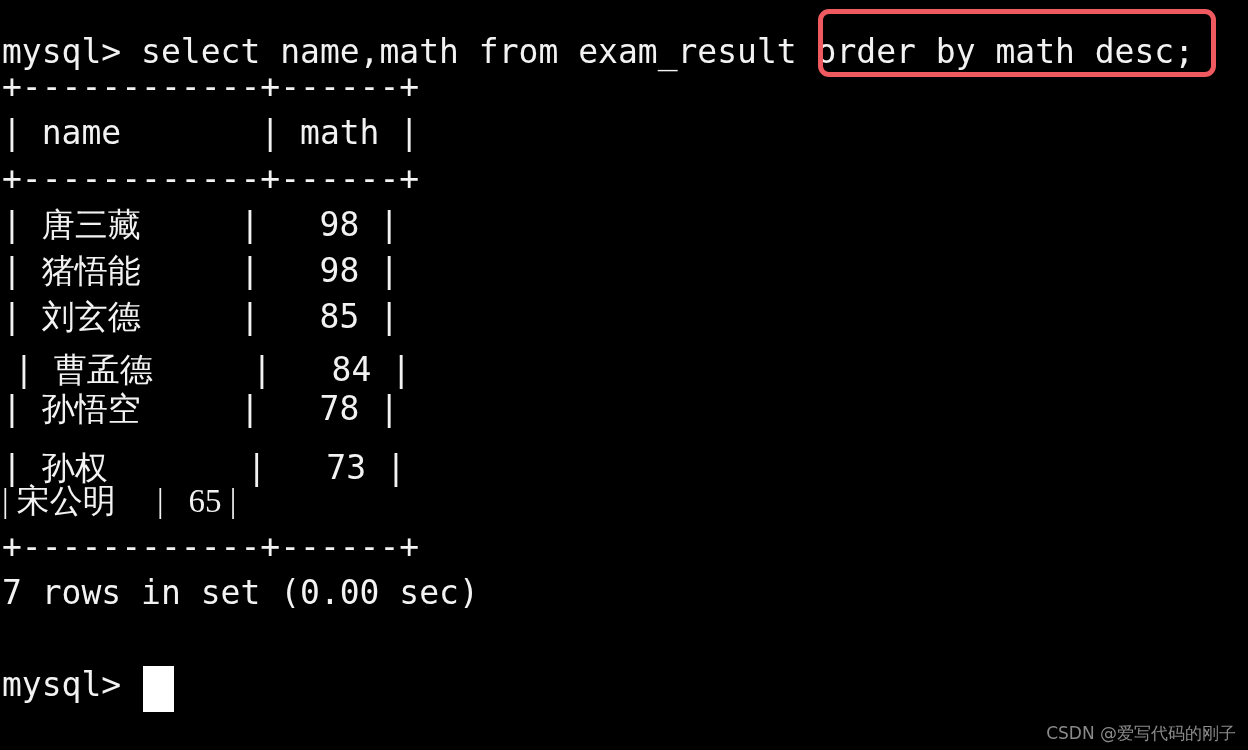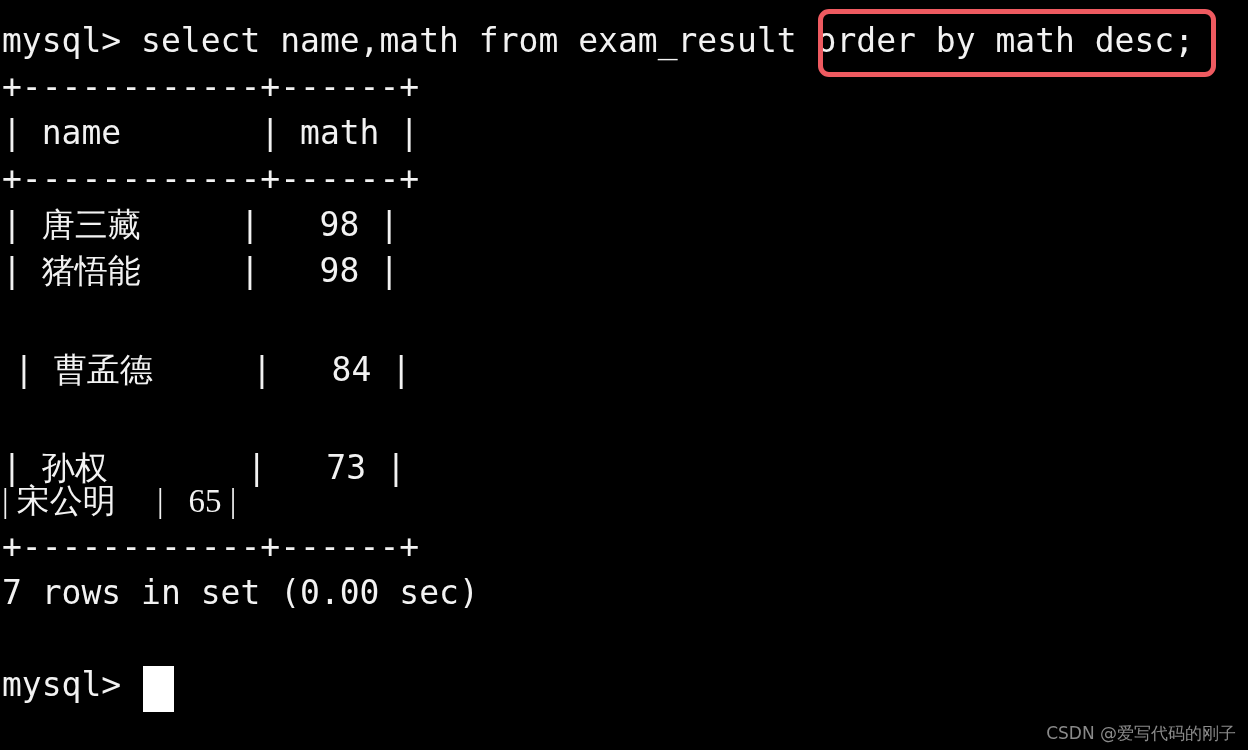--- a/index.html
+++ b/index.html
@@ -84,31 +84,33 @@
     color: #8a8a8a;
     font-family: "DejaVu Sans", "Liberation Sans", sans-serif;
     white-space: pre;
   }
 </style>
 </head>
 <body>
 
 <div id="terminal">
 
-  <div class="term-line cmd-line" style="top:18px;"><span class="prompt-piece">mysql&gt; </span><span class="cmd-piece">select name,math from exam_result </span><span class="highlight-piece">order by math desc;</span></div>
+  <div class="term-line cmd-line" style="top:29px;"><span class="prompt-piece">mysql&gt; </span><span class="cmd-piece">select name,math from exam_result </span><span class="highlight-piece">order by math desc;</span></div>
 
   <div class="term-line" style="top:64px;">+------------+------+</div>
 
   <div class="term-line" style="top:110px;">| name       | math |</div>
 
   <div class="term-line" style="top:156px;">+------------+------+</div>
 
   <div class="term-line cjk-row" style="top:202px;">| 唐三藏     |   98 |</div>
   <div class="term-line cjk-row" style="top:248px;">| 猪悟能     |   98 |</div>
+  <div class="term-line cjk-row" style="top:294px;">| 刘玄德     |   85 |</div>
   <div class="term-line cjk-row" style="top:347px;margin-left:12px;">| 曹孟德     |   84 |</div>
+  <div class="term-line cjk-row" style="top:386px;">| 孙悟空     |   78 |</div>
   <div class="term-line cjk-row" style="top:445px;">| 孙权       |   73 |</div>
   <div class="term-line cjk-row" style="top:478px;font-family:Liberation Serif, serif;">| 宋公明     |   65 |</div>
 
   <div class="term-line" style="top:524px;">+------------+------+</div>
 
   <div class="term-line" style="top:570px;text-align:right;">7 rows in set (0.00 sec)</div>
 
   <div class="term-line" style="top:616px;"></div>
 
   <div class="term-line" style="top:662px;">mysql&gt; </div>

